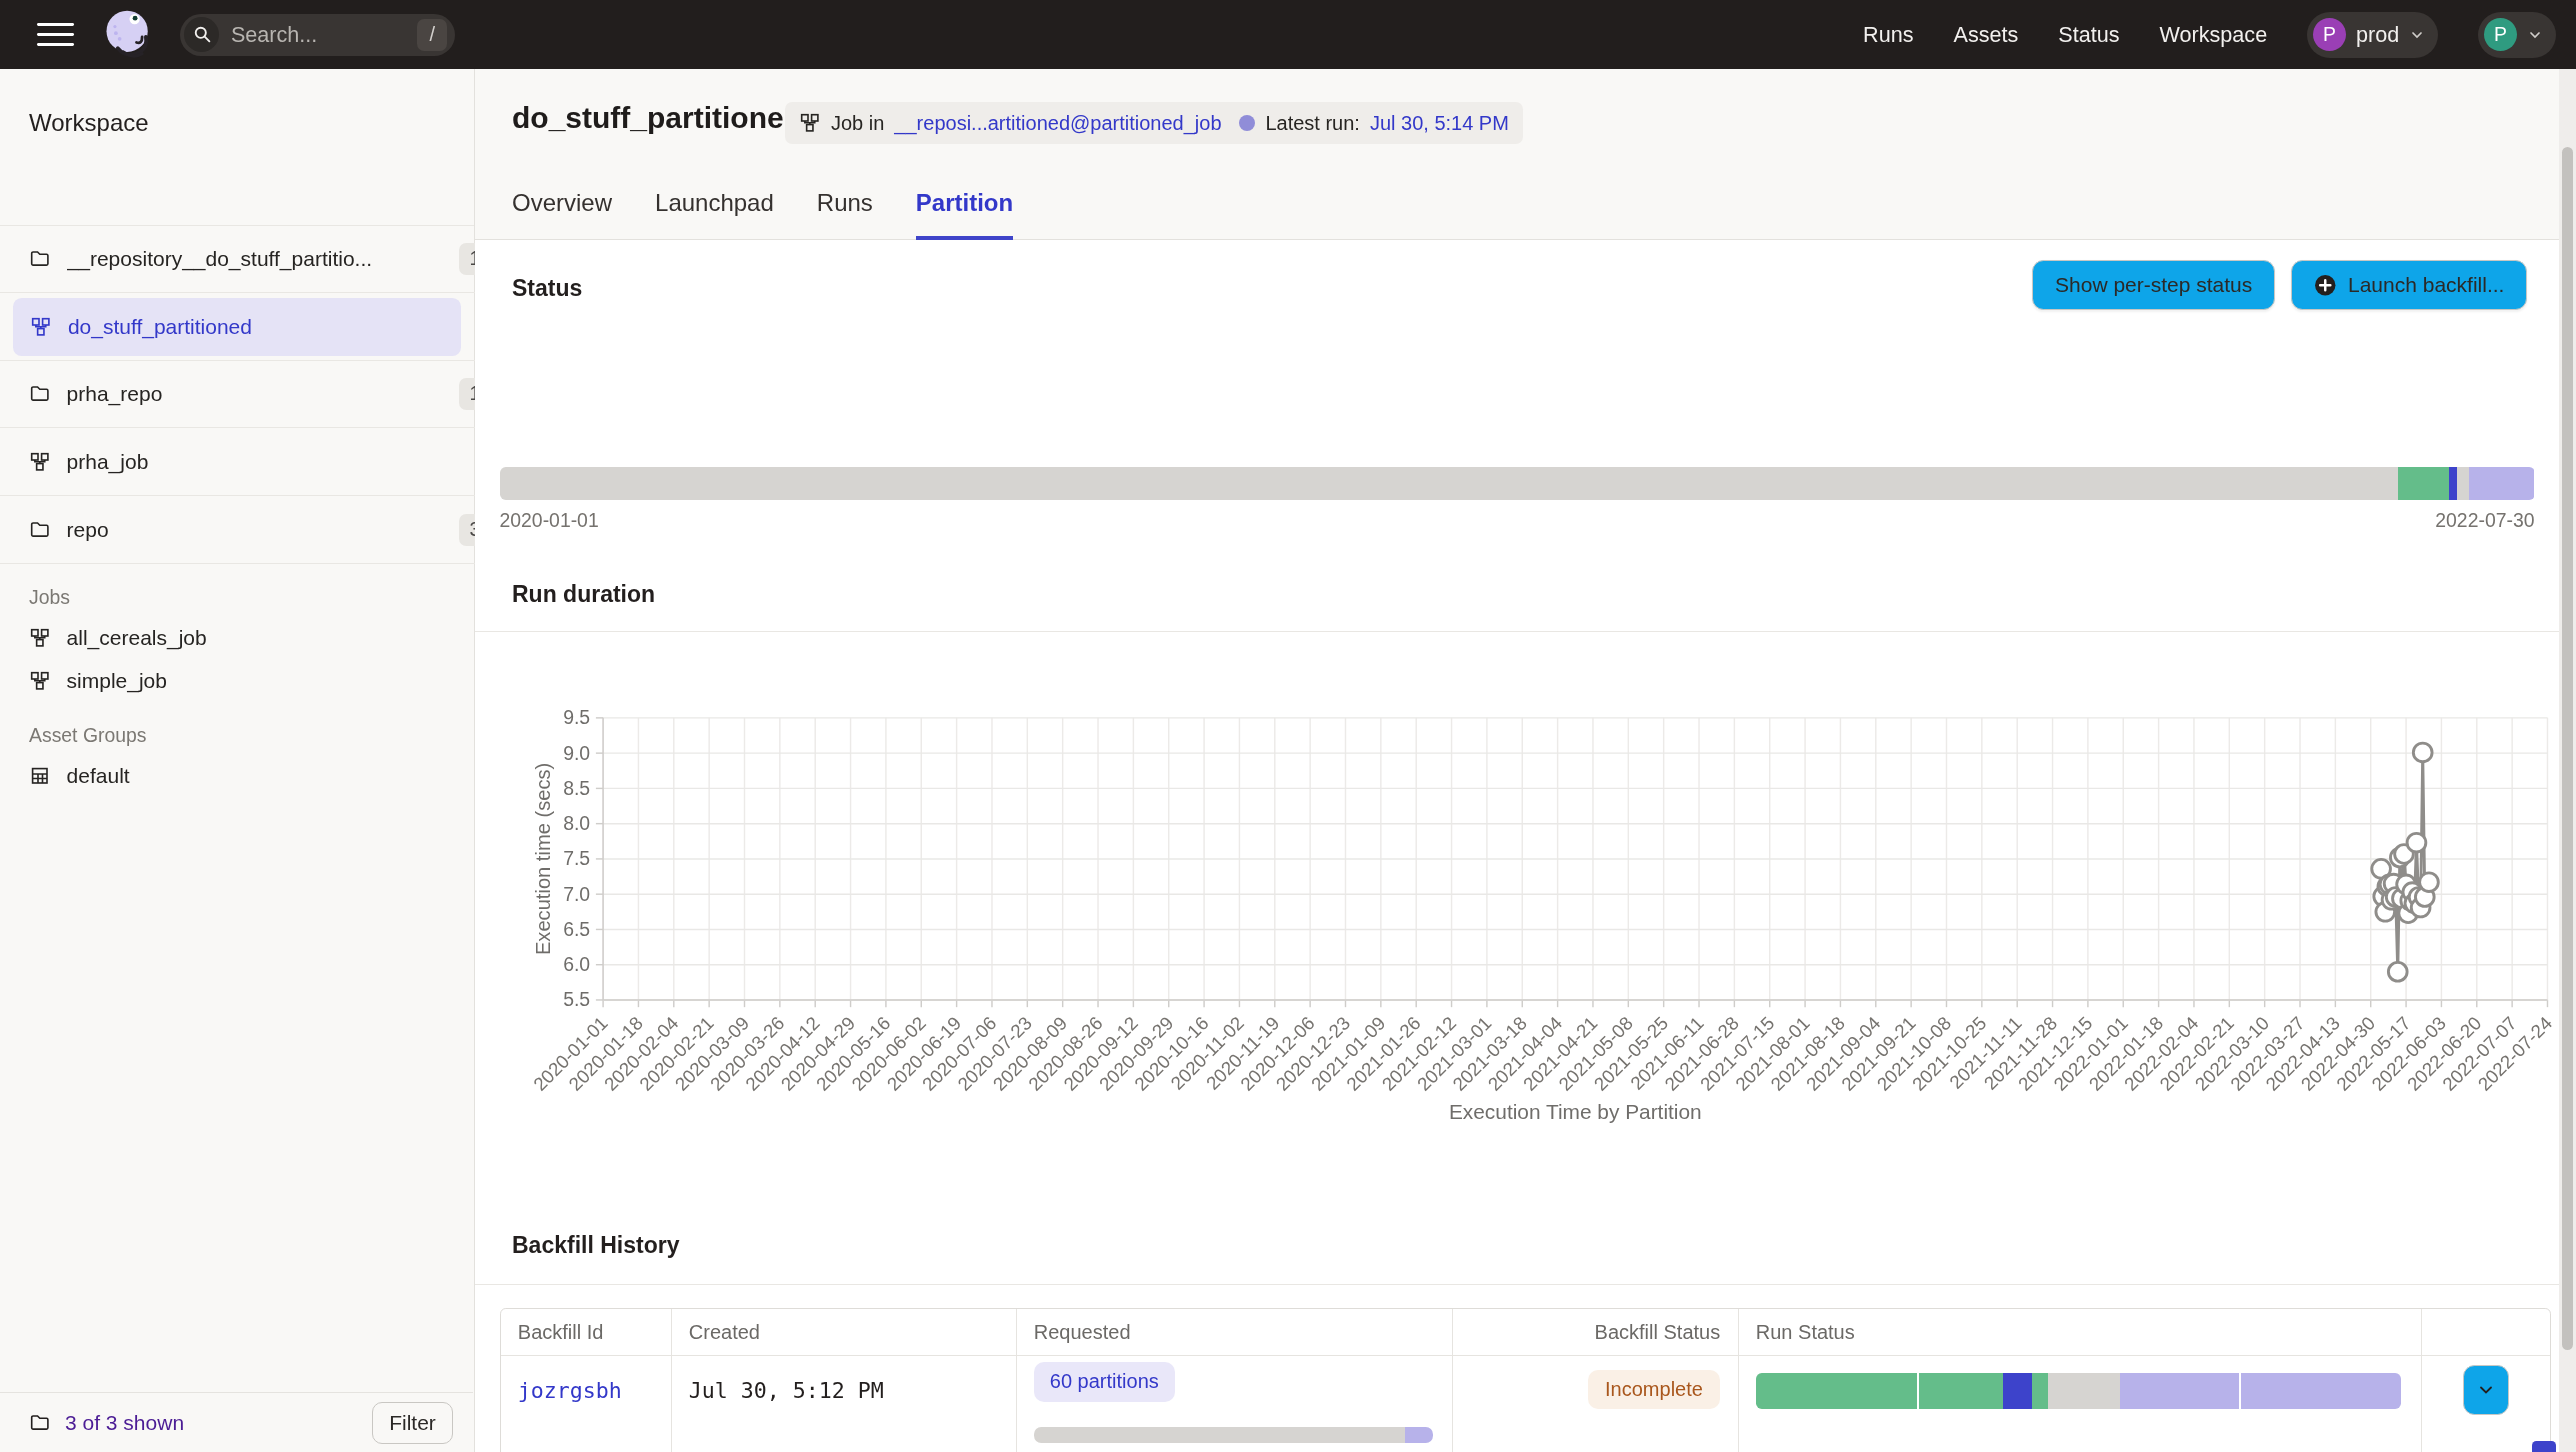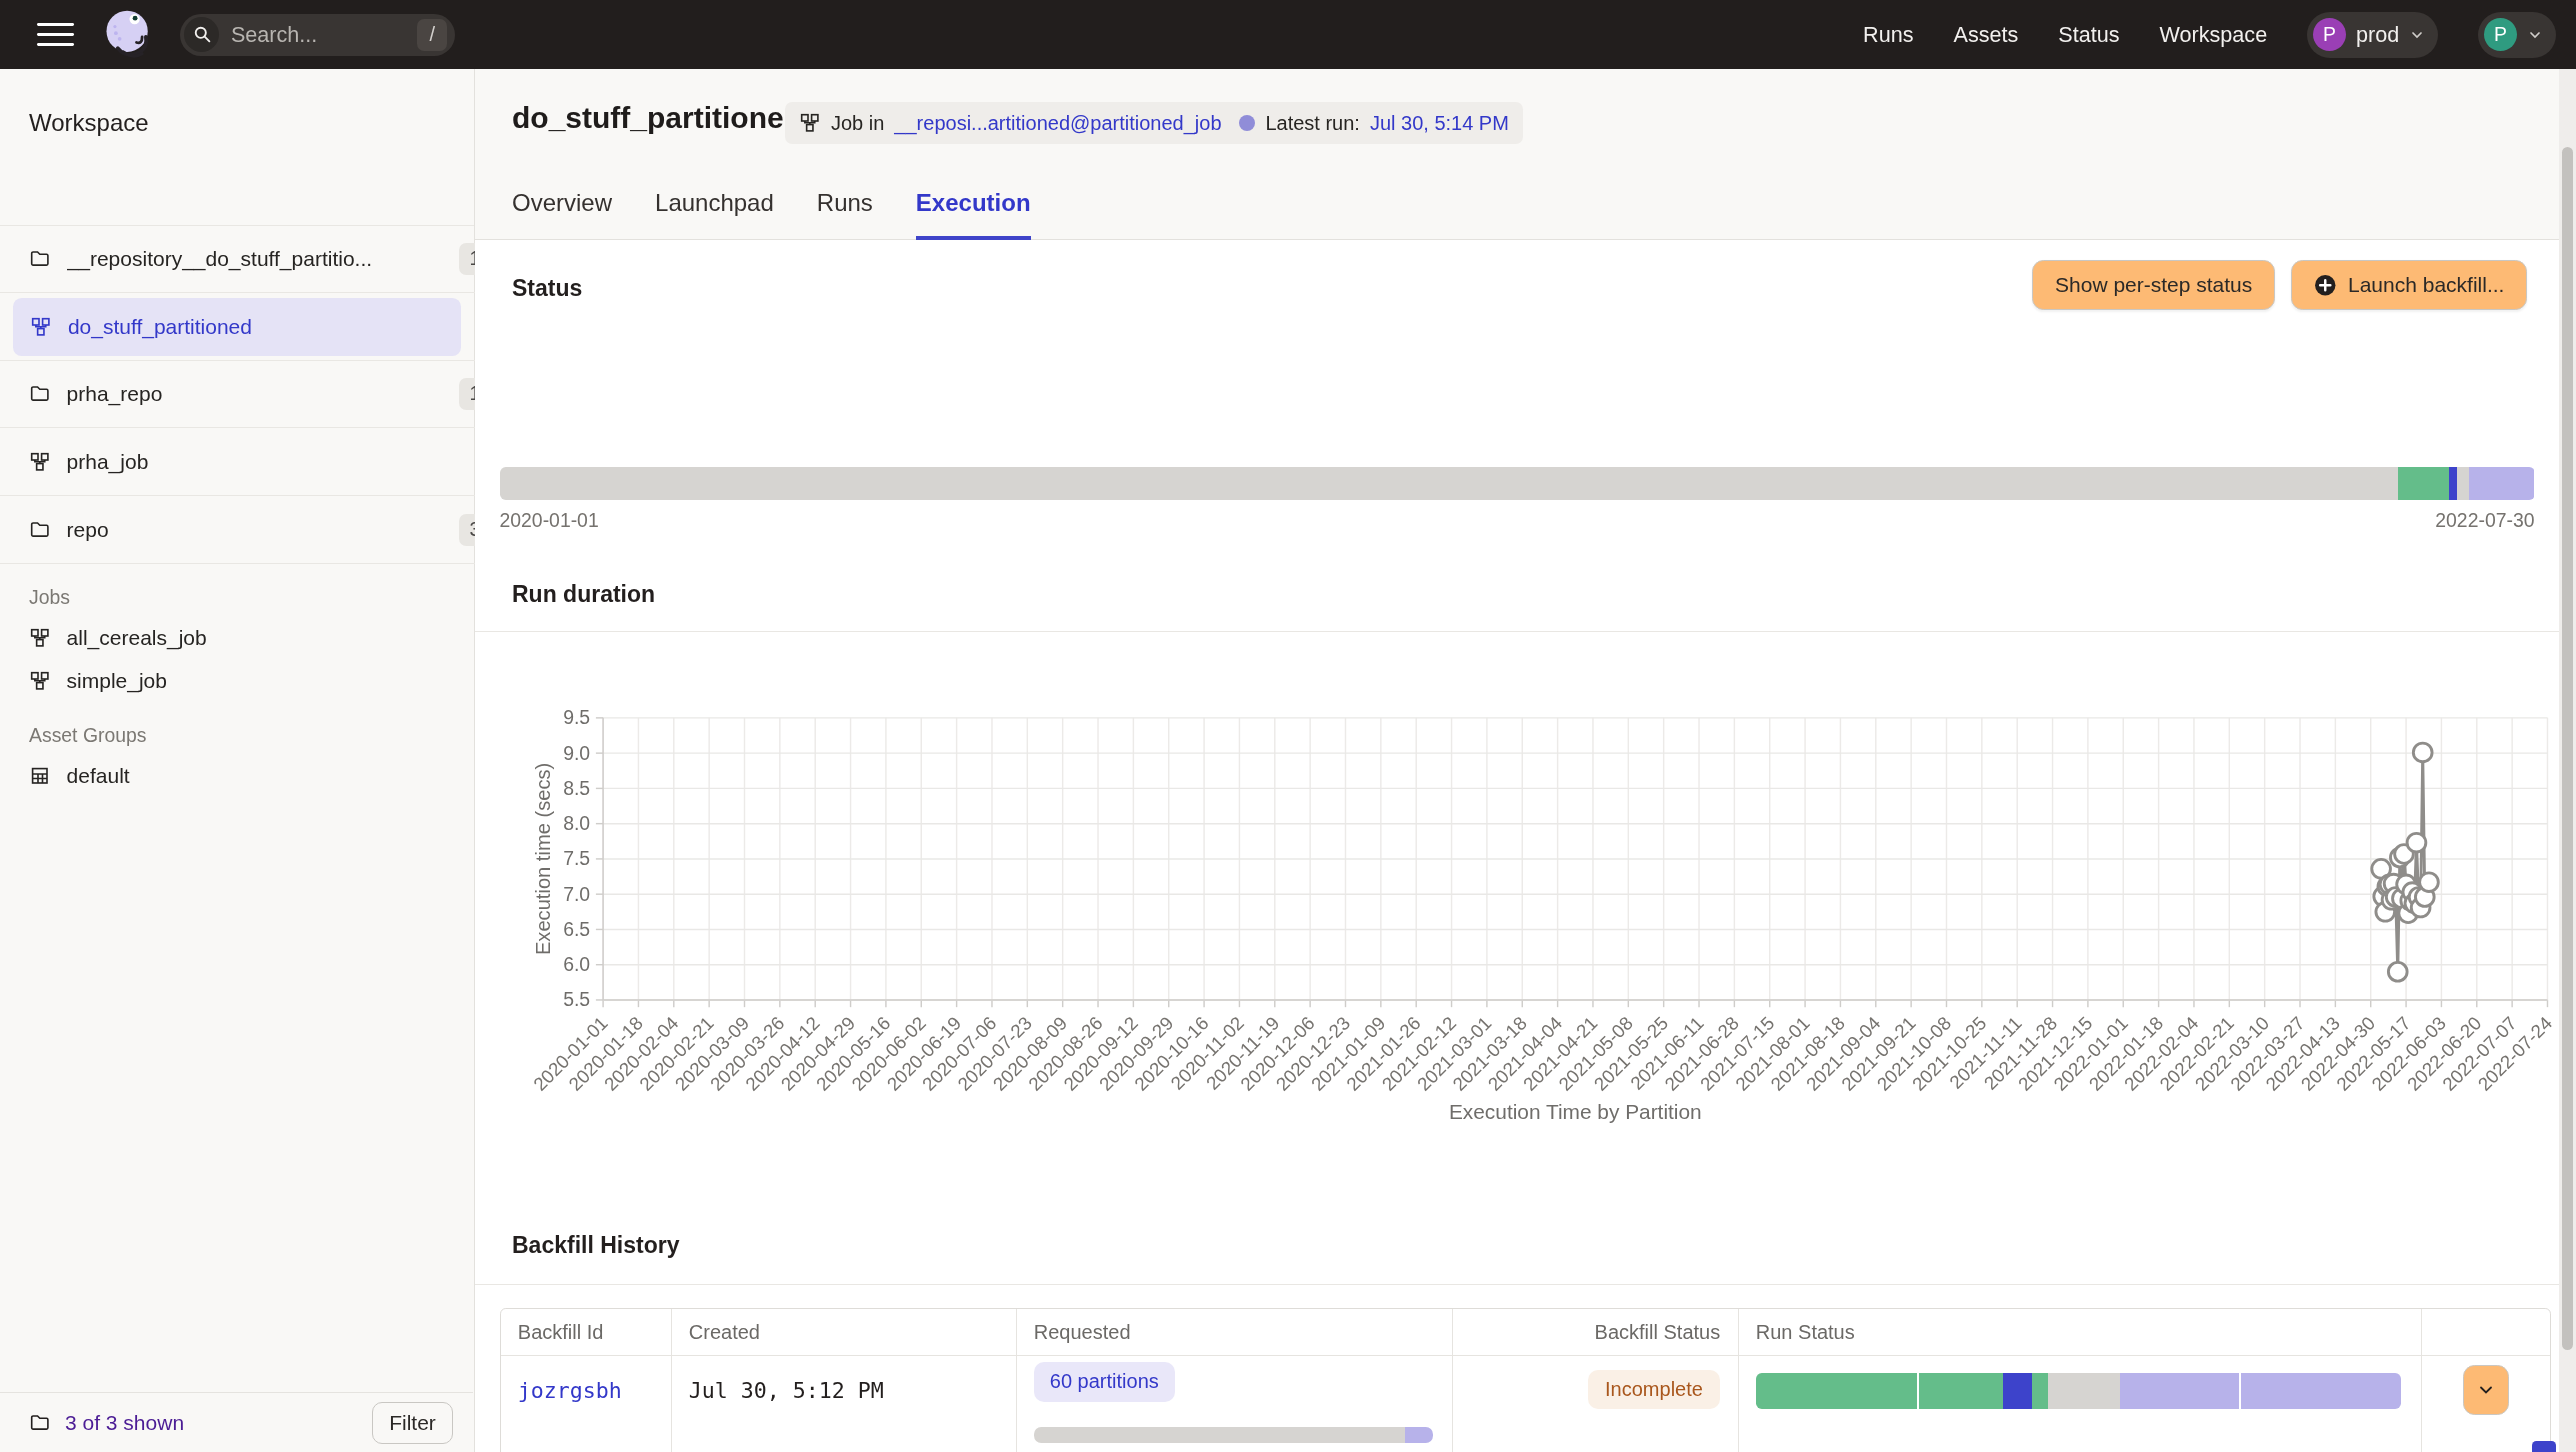--- a/index.html
+++ b/index.html
@@ -45,21 +45,21 @@
          border-radius:7.2px;display:flex;align-items:center;justify-content:center;flex:none;}
   .caret{color:#55524e;font-size:17.3px;flex:none;margin-left:7.2px;}
   .sb-active{position:absolute;left:13px;width:448px;height:58px;background:#e5e3f6;
              border-radius:8.6px;display:flex;align-items:center;gap:16px;padding:0 17.3px;
              box-sizing:border-box;cursor:pointer;}
   .sb-active .lbl{font-size:21px;color:#3338c9;}
   .sb-group-label{position:absolute;left:29px;font-size:19.4px;color:#7b7873;}
   .sb-footer{position:absolute;left:0;bottom:0;width:473px;height:60px;border-top:1.4px solid #e5e3df;
              display:flex;align-items:center;padding:0 20px 0 29px;box-sizing:border-box;gap:14.4px;}
   .sb-footer .txt{font-size:21px;color:#4c1d95;flex:1;}
-  .btn-outline{border:1.4px solid #c9c7c3;background:#fdba74;border-radius:10px;font-size:21px;
+  .btn-outline{border:1.4px solid #c9c7c3;background:#0ea5e9;border-radius:10px;font-size:21px;
                color:#2b2927;display:flex;align-items:center;justify-content:center;
                cursor:pointer;}
   .filter-btn{width:81px;height:42px;background:transparent;}
 
   
   .main{position:absolute;left:475px;top:69px;width:2084px;height:1383px;background:#fff;}
   .hdr-band{position:absolute;left:0;top:0;width:2084px;height:171px;background:#f9f8f6;
             border-bottom:1.4px solid #e3e1dd;box-sizing:border-box;}
   .page-title{position:absolute;left:37px;top:32px;font-size:30px;font-weight:bold;color:#1f1c1b;}
   .tagpill{position:absolute;height:42px;background:#efedea;border-radius:7.2px;display:flex;
@@ -302,21 +302,21 @@
       </div>
       <div class="tagpill tag-latest">
         <span class="run-dot"></span>
         <span>Latest run: </span>
         <span class="link">Jul 30, 5:14 PM</span>
       </div>
       <div class="tabs" id="tabs">
           <span class="tab">Overview</span>
           <span class="tab">Launchpad</span>
           <span class="tab">Runs</span>
-          <span class="tab active">Execution</span>
+          <span class="tab active">Partition</span>
         </div>
     </div>
 
     <div class="sec-head" style="top:206px">Status</div>
     <div class="hdr-buttons">
       <button class="btn-outline">
         <span>Show per-step status</span>
       </button>
       <button class="btn-outline">
         <svg class="plus-ic" viewBox="0 0 24 24">

